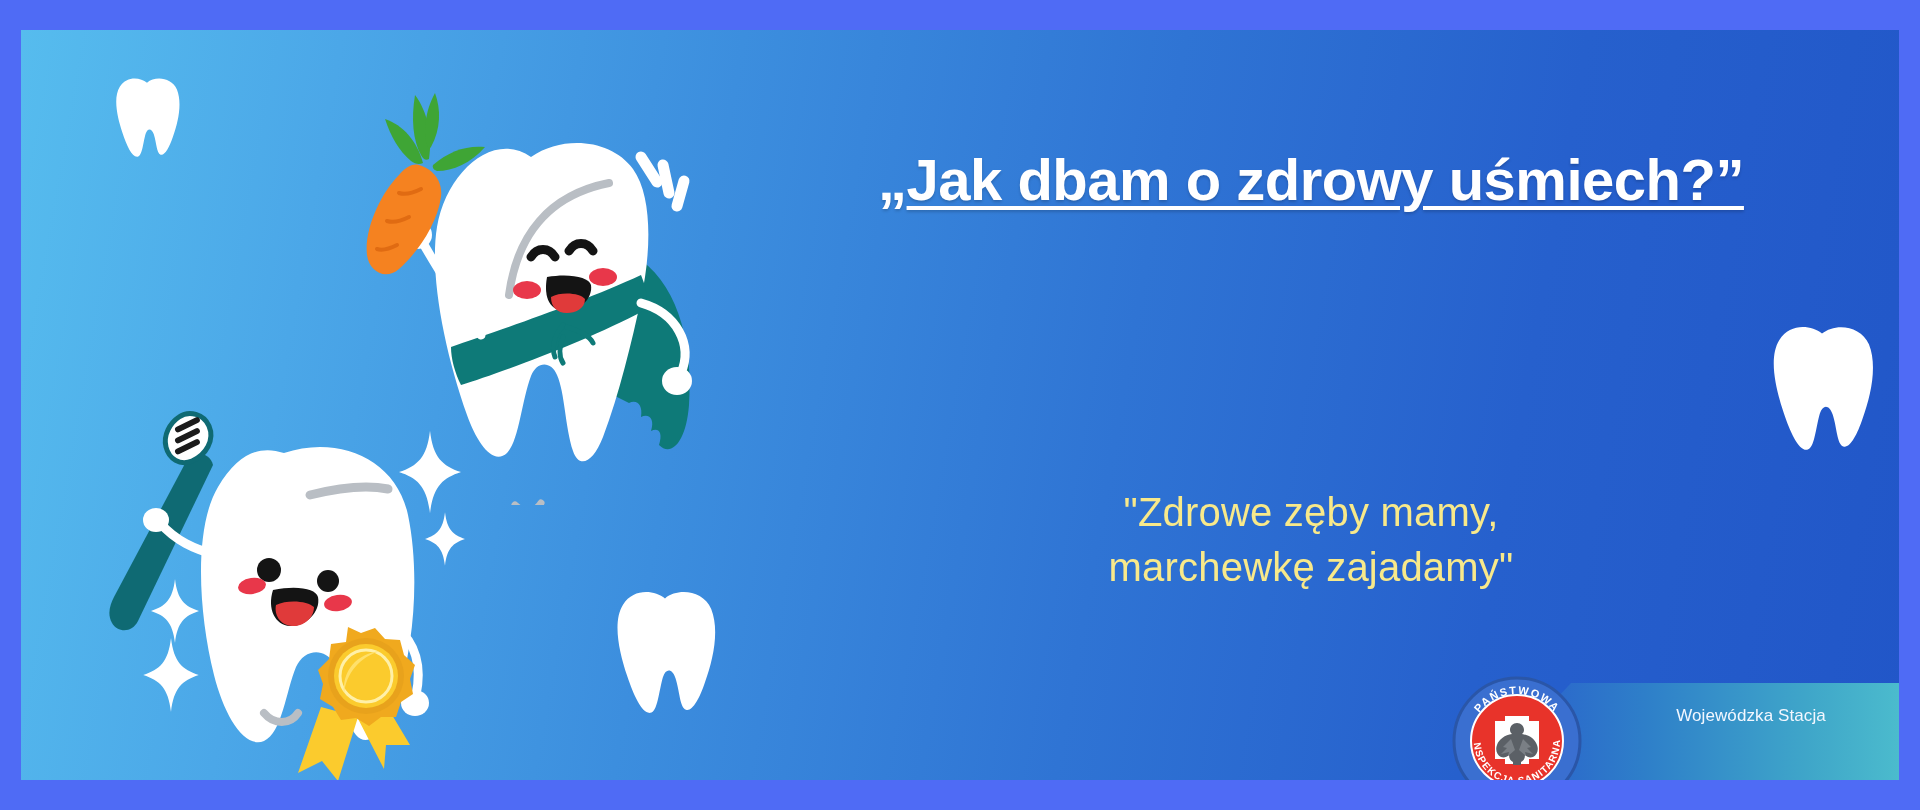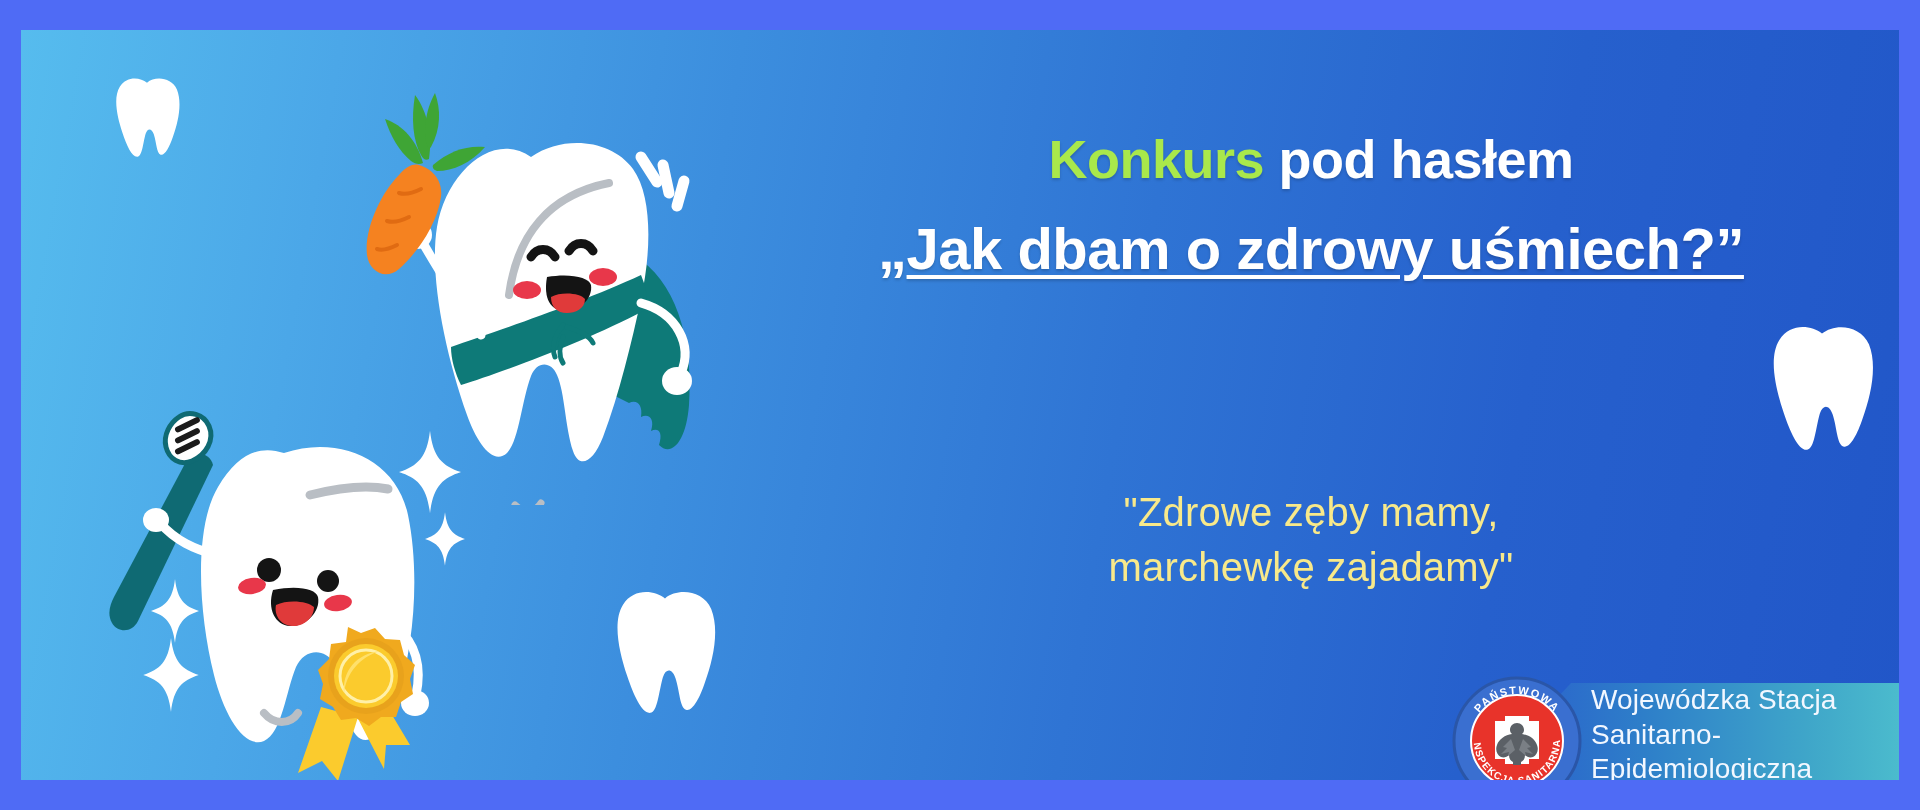--- a/index.html
+++ b/index.html
@@ -115,24 +115,25 @@
     left: 65px;
     top: 8px;
     width: 405px;
     height: 118px;
     background: linear-gradient(90deg, #2A61CC 0%, #2E7FC9 32%, #3FA6C9 72%, #4EC0CE 100%);
     clip-path: polygon(0 50%, 55px 0, 100% 0, 100% 100%, 55px 100%);
   }
   .logo-text {
     position: absolute;
     left: 140px;
-    top: 8px;
+    top: 30px;
     width: 320px;
-    font-family: "Liberation Sans", sans-serif;
-    font-size: 28px;
+    text-align: center;
+    font-family: "Liberation Sans", sans-serif;
+    font-size: 17px;
     line-height: 1.24;
     color: #F2F7FF;
     letter-spacing: 0.1px;
   }
   .seal { position: absolute; left: 0; top: 0; width: 132px; height: 132px; }
 </style>
 </head>
 <body>
 
 <div class="poster">
@@ -277,38 +278,34 @@
                  L337 299 L325 307 L320 322 L305 322 L293 331 L280 323 L265 325 L257 312
                  L244 304 L247 289 L242 275 L253 264 L255 249 L270 247 Z"></path>
         <circle cx="290" cy="281" r="38" fill="#E8A21C"></circle>
         <circle cx="290" cy="281" r="32" fill="#FBCB2D"></circle>
         <circle cx="290" cy="281" r="26" fill="none" stroke="#FFF0A8" stroke-width="3"></circle>
         <path fill="#FFE06A" d="M268 299 C266 276 280 259 304 256 C284 262 270 278 268 299 Z"></path>
       </g>
     </svg>
 
     <div class="text-block">
-      <div class="headline">
-        <span class="accent">Konkurs</span><span> pod hasłem</span>
-      </div>
       <div class="headline-2">
         <span>„</span><span class="uline">Jak dbam o zdrowy uśmiech?”</span>
       </div>
     </div>
 
     <div class="slogan">
       <div>"Zdrowe zęby mamy,</div>
       <div>marchewkę zajadamy"</div>
     </div>
 
     <div class="logo-lockup">
       <div class="logo-band"></div>
       <div class="logo-text">
         <div>Wojewódzka Stacja</div>
-        <div>Sanitarno-Epidemiologiczna</div>
       </div>
 
       <svg class="seal" viewBox="0 0 132 132">
         <defs>
           <path id="arcTop" d="M19 66 A47 47 0 0 1 113 66"></path>
           <path id="arcBottom" d="M23 66 A43 43 0 0 0 109 66"></path>
         </defs>
         <circle cx="66" cy="66" r="63" fill="#3A6FD0"></circle>
         <circle cx="66" cy="66" r="63" fill="none" stroke="#2A56A8" stroke-width="3"></circle>
         <circle cx="66" cy="66" r="46" fill="#E8332A"></circle>

